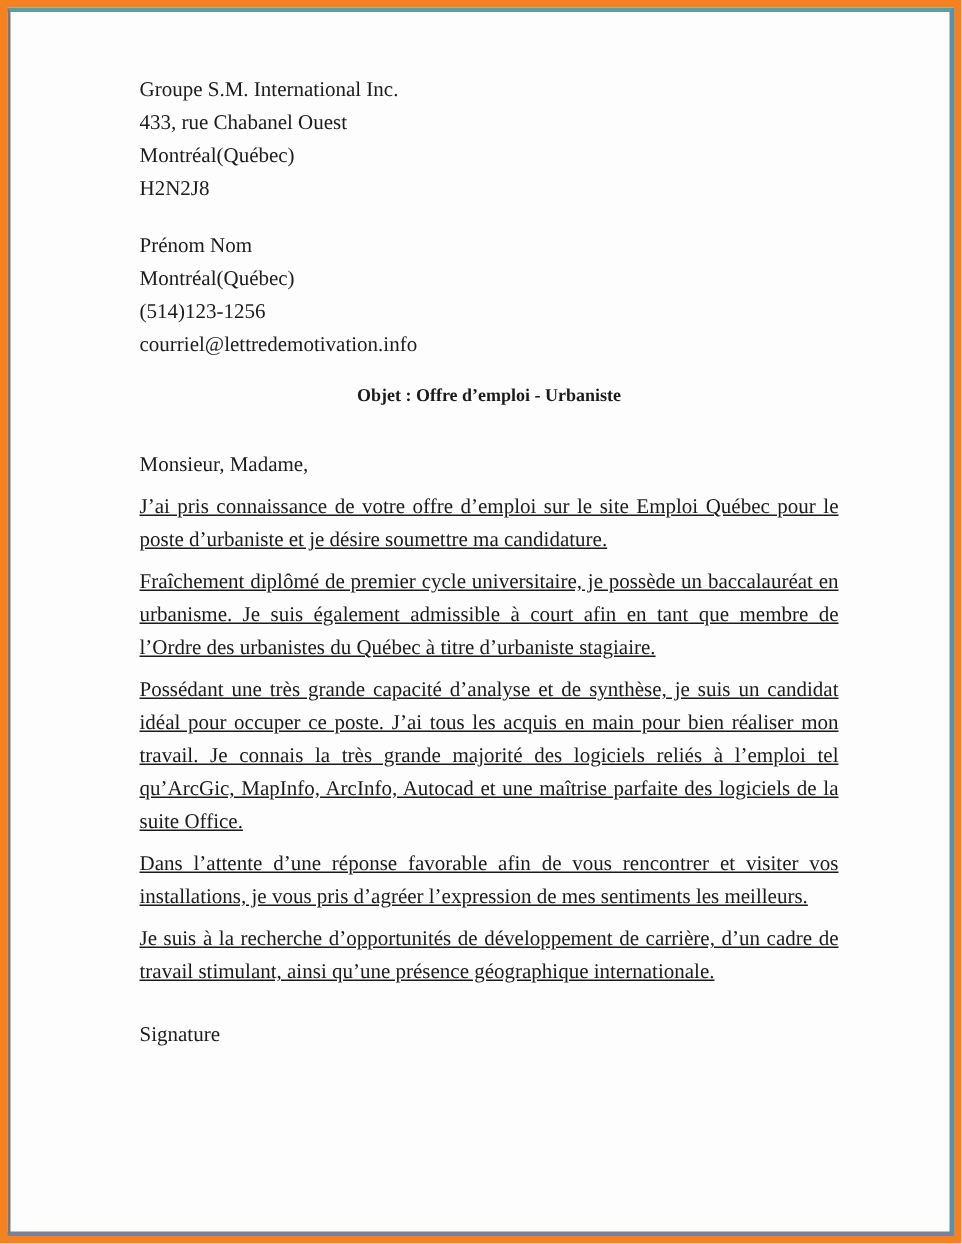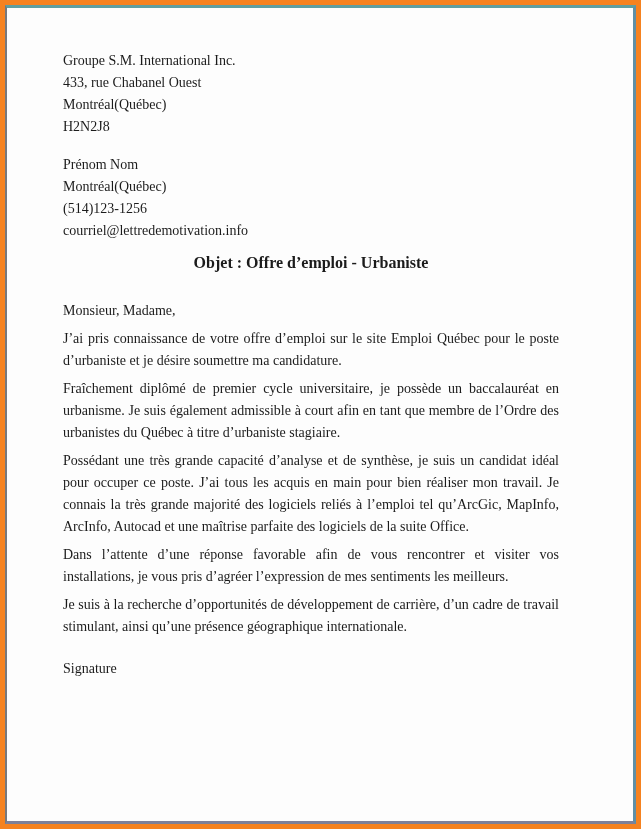--- a/index.html
+++ b/index.html
@@ -26,39 +26,40 @@
     background:var(--frame-orange);
   }
   .page{
     width:100%;height:100%;
     box-sizing:border-box;
     border-top:3px solid var(--inner-top);
     border-right:3px solid var(--inner-right);
     border-bottom:3px solid var(--inner-bottom);
     border-left:2px solid var(--inner-left);
     background:var(--page-bg);
-    padding:42px 74px 18px 56px;
+    padding:42px 74px 18px 86px;
     font-size:14px;
     line-height:22px;
     color:var(--ink);
     overflow:hidden;
   }
   .sender{margin:0 0 16px 0;text-align:left;}
   .recipient{margin:0 0 10px 0;text-align:left;}
   .addr-line{white-space:pre;}
   .subject{
     margin:0 0 26px 0;
     text-align:center;
     font-weight:bold;
-    font-size:16px;
+    font-size:12px;
   }
   .salutation{margin:0 0 6px 0;}
   p.para{
     margin:0 0 6px 0;
     text-align:justify;
+    text-decoration:underline;
   }
   .signature{margin-top:20px;}
 </style>
 </head>
 <body>
 
 <div class="canvas">
   <div class="page">
 
     <div class="sender">

